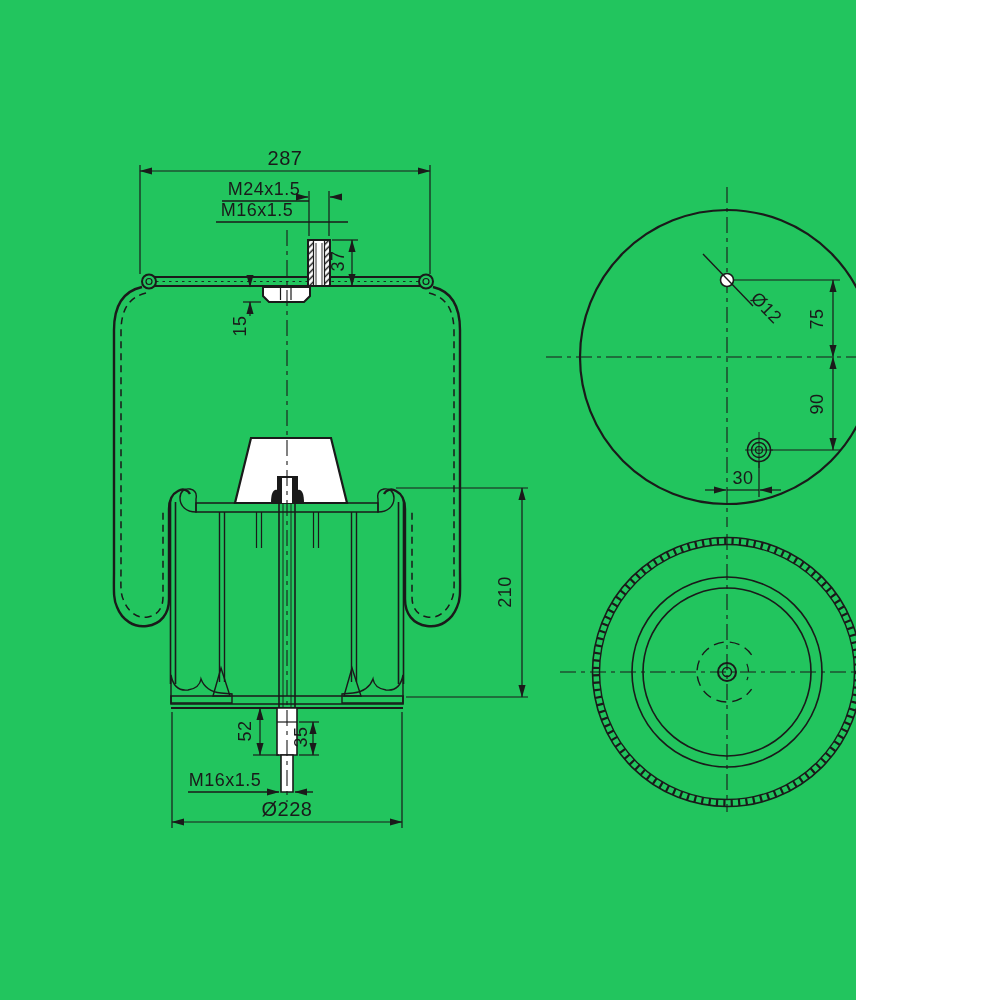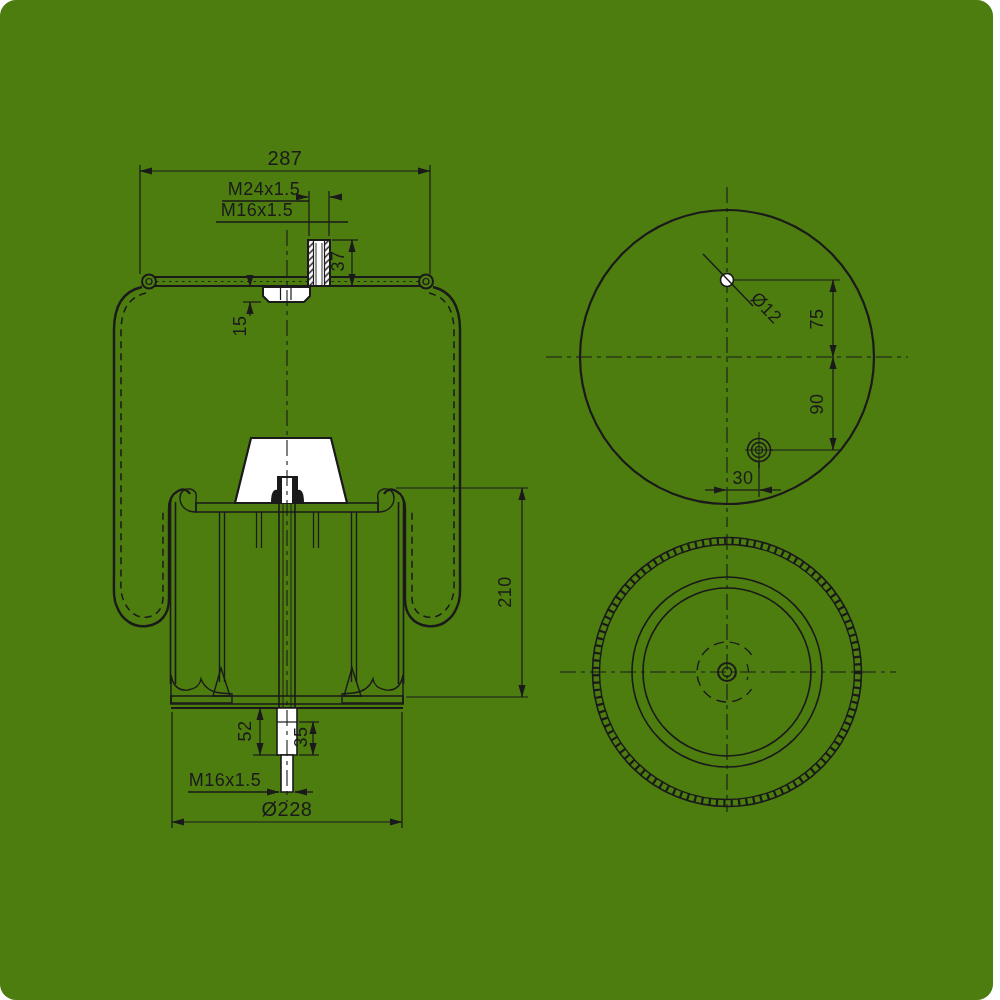--- a/index.html
+++ b/index.html
@@ -1,16 +1,16 @@
 <!DOCTYPE html>
 <html><head>
 <meta charset="utf-8">
 <style>
   html,body{margin:0;padding:0;background:#ffffff;}
-  #stage{width:993px;height:1000px;background:#4d7c0f;position:relative;overflow:hidden;border-radius:16px;}
+  #stage{width:856px;height:1000px;background:#22c55e;position:relative;overflow:hidden;}
   .t{font-family:"Liberation Sans",sans-serif;fill:#1a1a1a;font-size:18px;letter-spacing:0.5px;}
   .big{font-size:20px;}
   .ln{stroke:#1a1a1a;fill:none;}
   .w08{stroke-width:0.9;} .w1{stroke-width:1.2;} .w14{stroke-width:1.4;}
   .w16{stroke-width:1.6;} .w2{stroke-width:2;} .w22{stroke-width:2.2;} .w24{stroke-width:2.4;}
   .cl{stroke:#1a1a1a;fill:none;stroke-width:1.1;stroke-dasharray:16 5 4 5;}
   .dashed{stroke:#1a1a1a;fill:none;stroke-width:1.5;stroke-dasharray:7 5;}
   .wfill{fill:#ffffff;}
 </style>
 </head>

